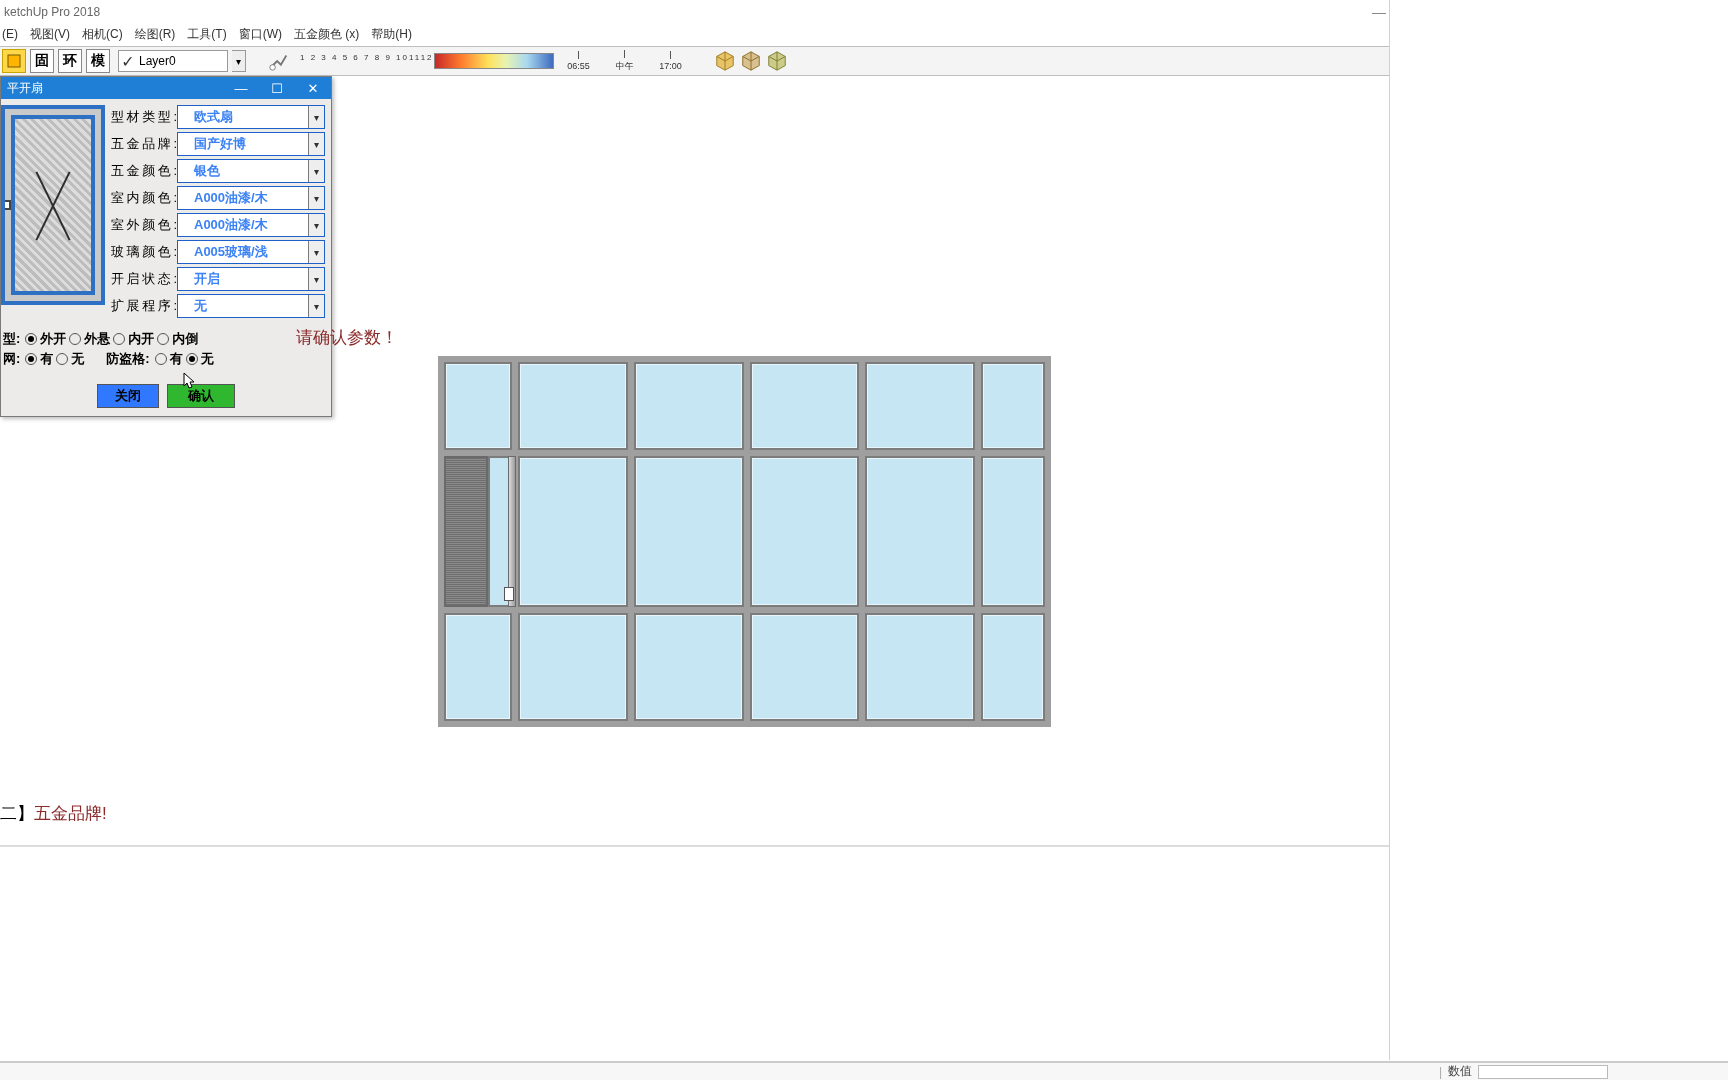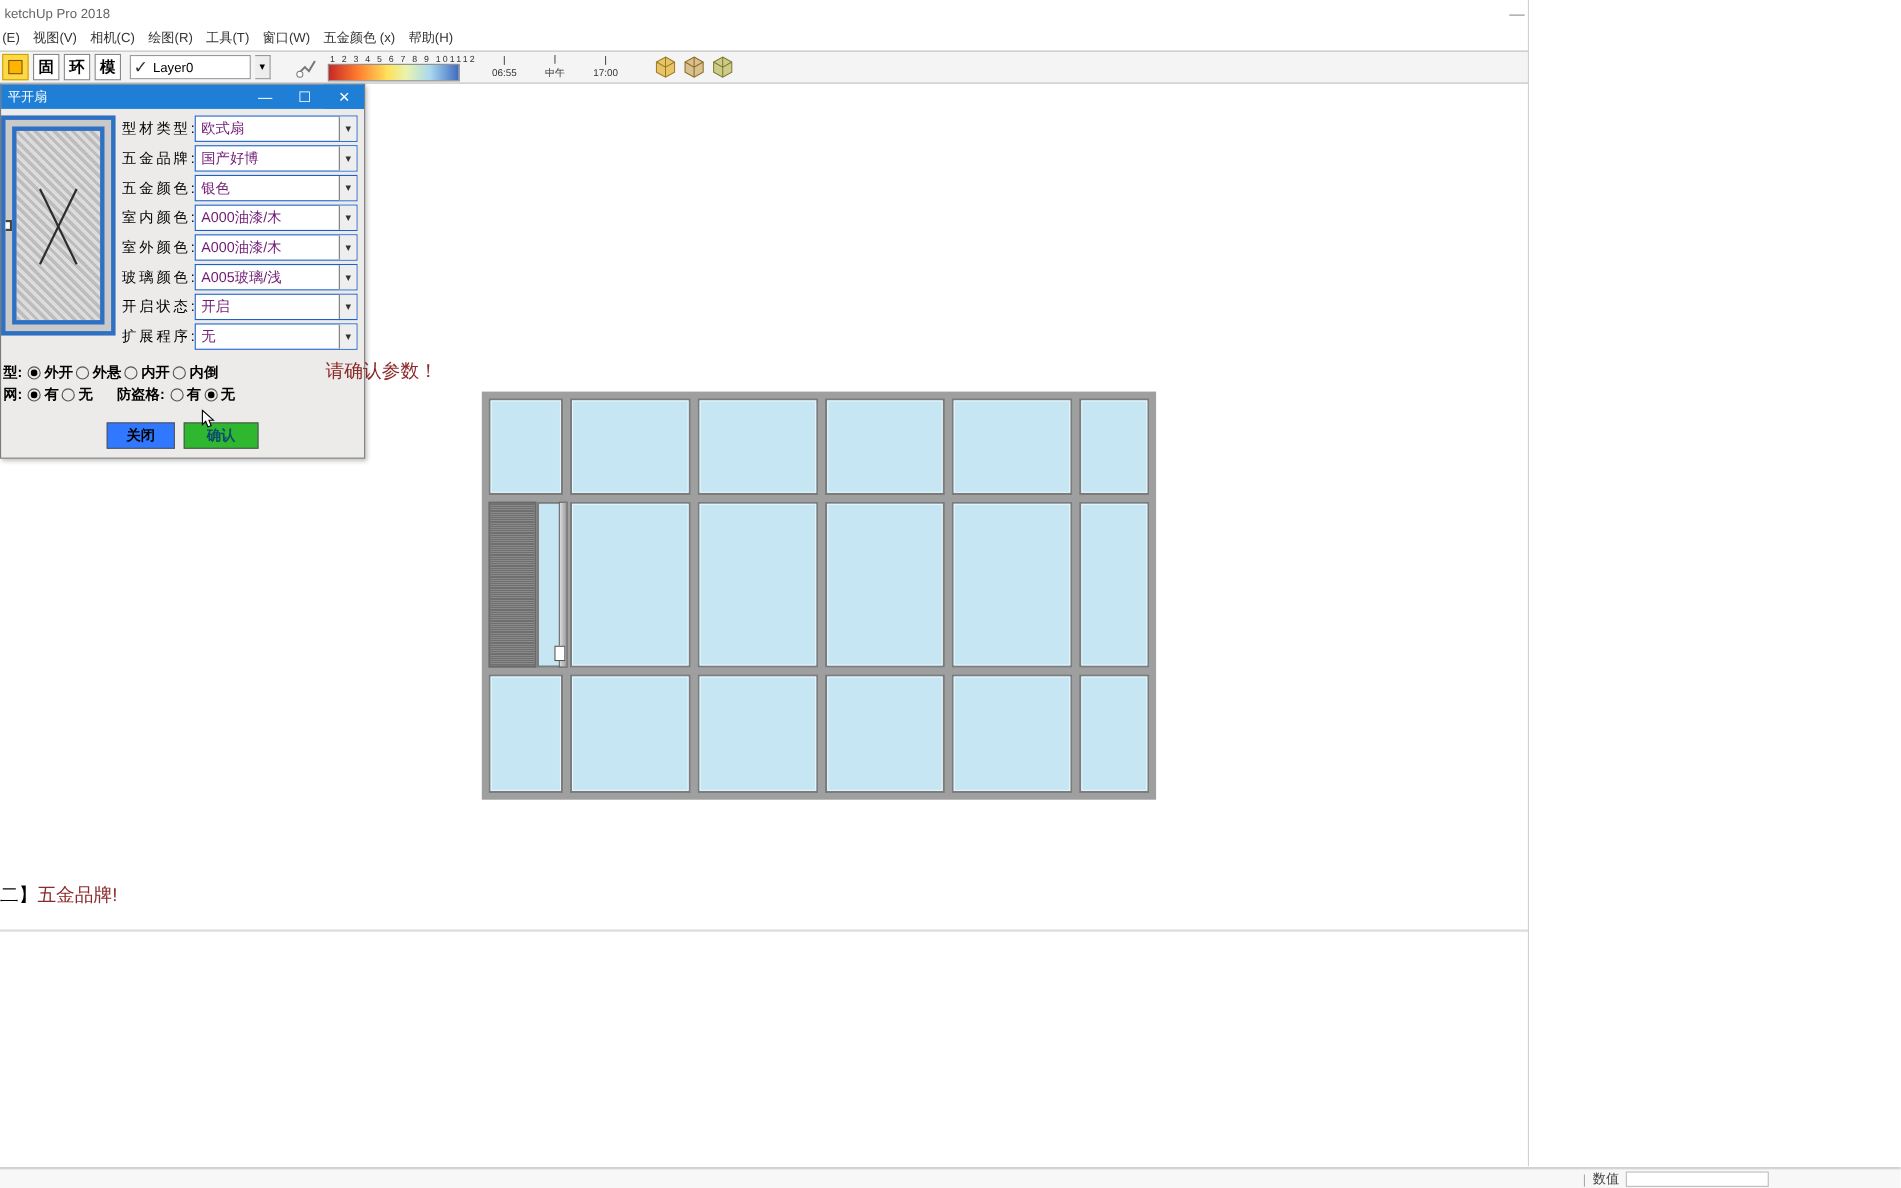--- a/index.html
+++ b/index.html
@@ -49,33 +49,33 @@
 #preview .diag{position:absolute;inset:10px;pointer-events:none}
 #preview .diag::before,#preview .diag::after{content:"";position:absolute;left:0;right:0;height:2px;background:#2d2d2d;top:50%}
 #preview .diag::before{transform:rotate(64deg)}
 #preview .diag::after{transform:rotate(-64deg)}
 #preview .handle{position:absolute;left:-4px;top:50%;width:10px;height:10px;border:2px solid #444;background:#fff;transform:translateY(-50%)}
 
 #fields{flex:1;display:flex;flex-direction:column;gap:3px}
 .fld{display:flex;align-items:center}
 .fld label{width:66px;font-size:13px;font-weight:normal;color:#000;text-align:justify;text-align-last:justify}
 .fld .sel{flex:1;height:24px;border:1px solid #1b61c9;background:#fff;display:flex;align-items:center}
-.fld .sel span{flex:1;padding:0 5px;font-size:13px;color:#701a75;font-weight:normal;white-space:nowrap;overflow:hidden}
+.fld .sel span{flex:1;padding:0 16px;font-size:13px;color:#3b82f6;font-weight:bold;white-space:nowrap;overflow:hidden}
 .fld .sel .dd{width:16px;height:100%;border-left:1px solid #7a7a7a;background:#eee;display:flex;align-items:center;justify-content:center;font-size:10px;color:#333}
 
 .radio-row{display:flex;align-items:center;font-size:13px;font-weight:bold;padding:2px 0 0 2px;gap:2px}
 .radio-row .lbl{margin-right:2px}
 .radio-row .r{width:12px;height:12px;border:1px solid #555;border-radius:50%;display:inline-flex;align-items:center;justify-content:center;margin:0 1px}
 .radio-row .r.on::after{content:"";width:6px;height:6px;border-radius:50%;background:#000}
 .radio-row .half{display:flex;align-items:center;gap:2px}
 
 #btn-row{display:flex;justify-content:center;gap:8px;margin-top:16px}
 .btn{width:62px;height:24px;border:1px solid #555;font-size:13px;font-weight:bold;display:flex;align-items:center;justify-content:center;cursor:pointer}
 .btn.blue{background:#2f78ff;color:#000}
-.btn.green{background:#2fb82f;color:#0c4a6e;width:68px;position:relative}
+.btn.green{background:#2fb82f;color:#000000;width:68px;position:relative}
 
 
 .cursor-ptr{position:absolute;left:182px;top:372px;width:16px;height:20px;pointer-events:none;z-index:50}
 
 
 #hint1{position:absolute;left:296px;top:326px;font-size:17px;color:#8b2a2a;font-family:SimSun}
 #hint2{position:absolute;left:0;top:802px;font-size:17px;color:#8b2a2a;font-family:SimSun}
 #hint2 .br{color:#000}
 
 
@@ -146,21 +146,21 @@
     <div class="txt">Layer0</div>
   </div>
   <div class="layer-dd">▾</div>
 
   <div class="spacer"></div>
   <div style="width:22px;height:22px"><svg viewBox="0 0 24 24" width="22" height="22">
         <path d="M4 18l6-6 4 4 6-10" fill="none" stroke="#777" stroke-width="2"></path>
         <circle cx="5" cy="19" r="3" fill="#fff" stroke="#777"></circle>
       </svg></div>
 
-  <div style="display:flex;flex-direction:column;align-items:flex-start;margin-left:4px">
+  <div style="display:flex;flex-direction:row;align-items:flex-start;margin-left:4px">
     <div class="nums">1 2 3 4 5 6 7 8 9 101112</div>
     <div class="gradient-bar"></div>
   </div>
 
   <div class="time-block">
     <div class="tick"></div>
     <div>06:55</div>
   </div>
   <div class="time-block">
     <div class="tick"></div>

